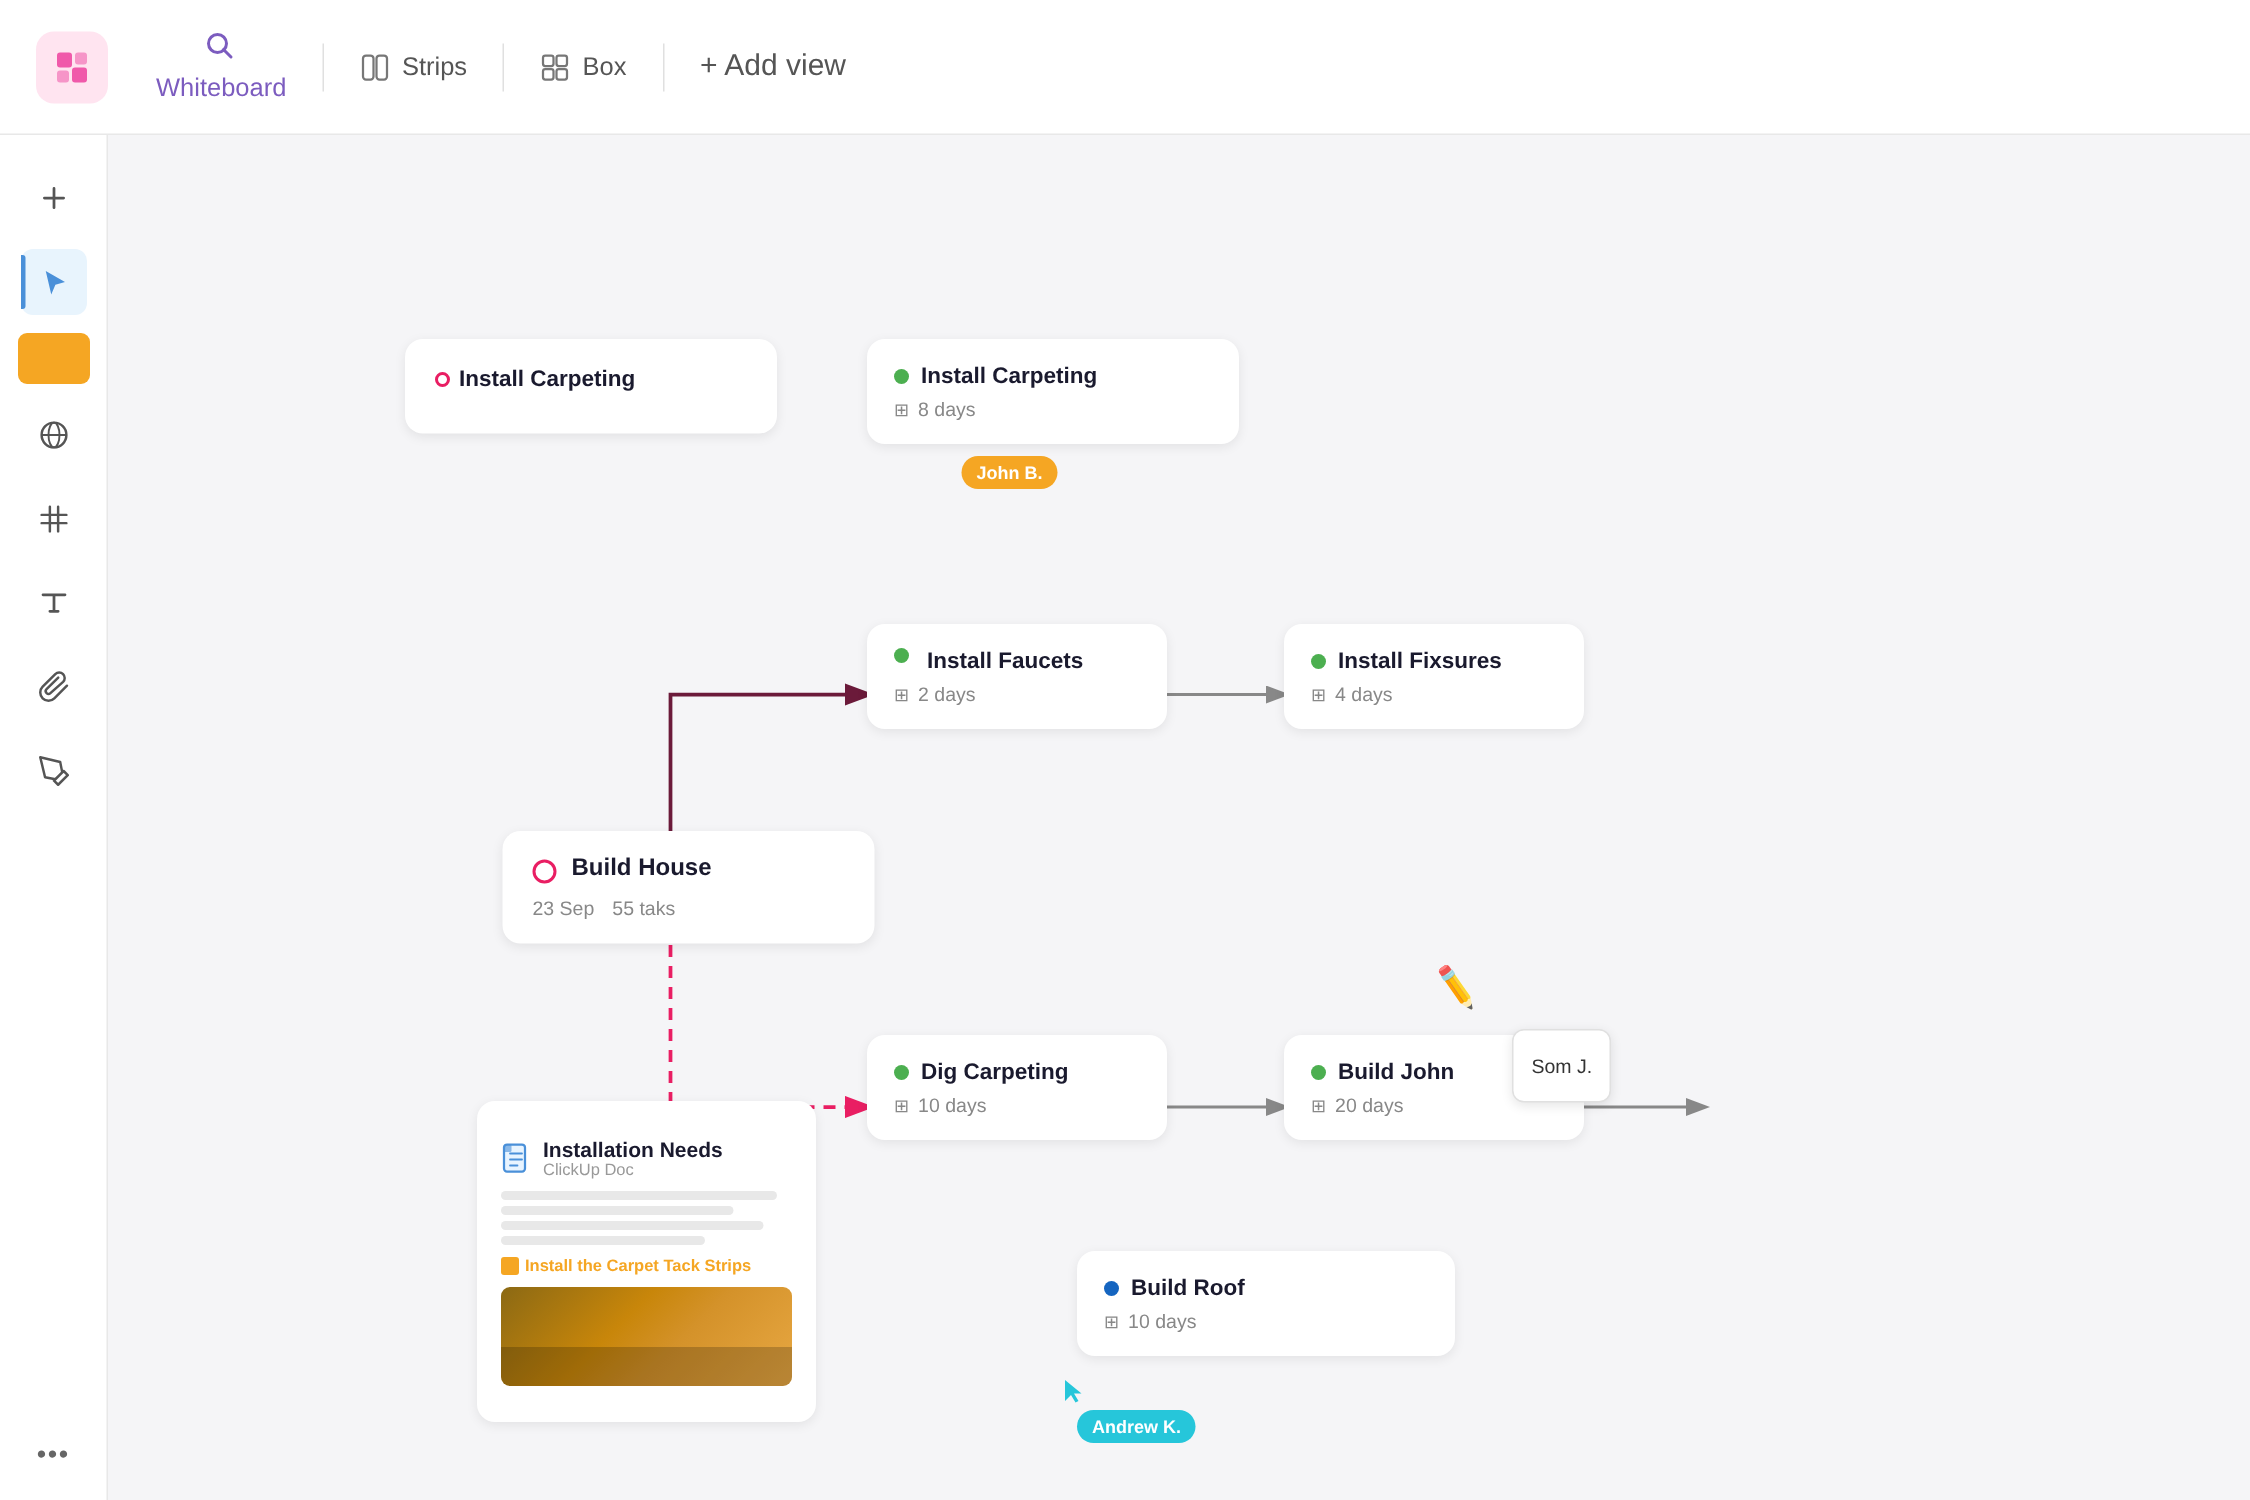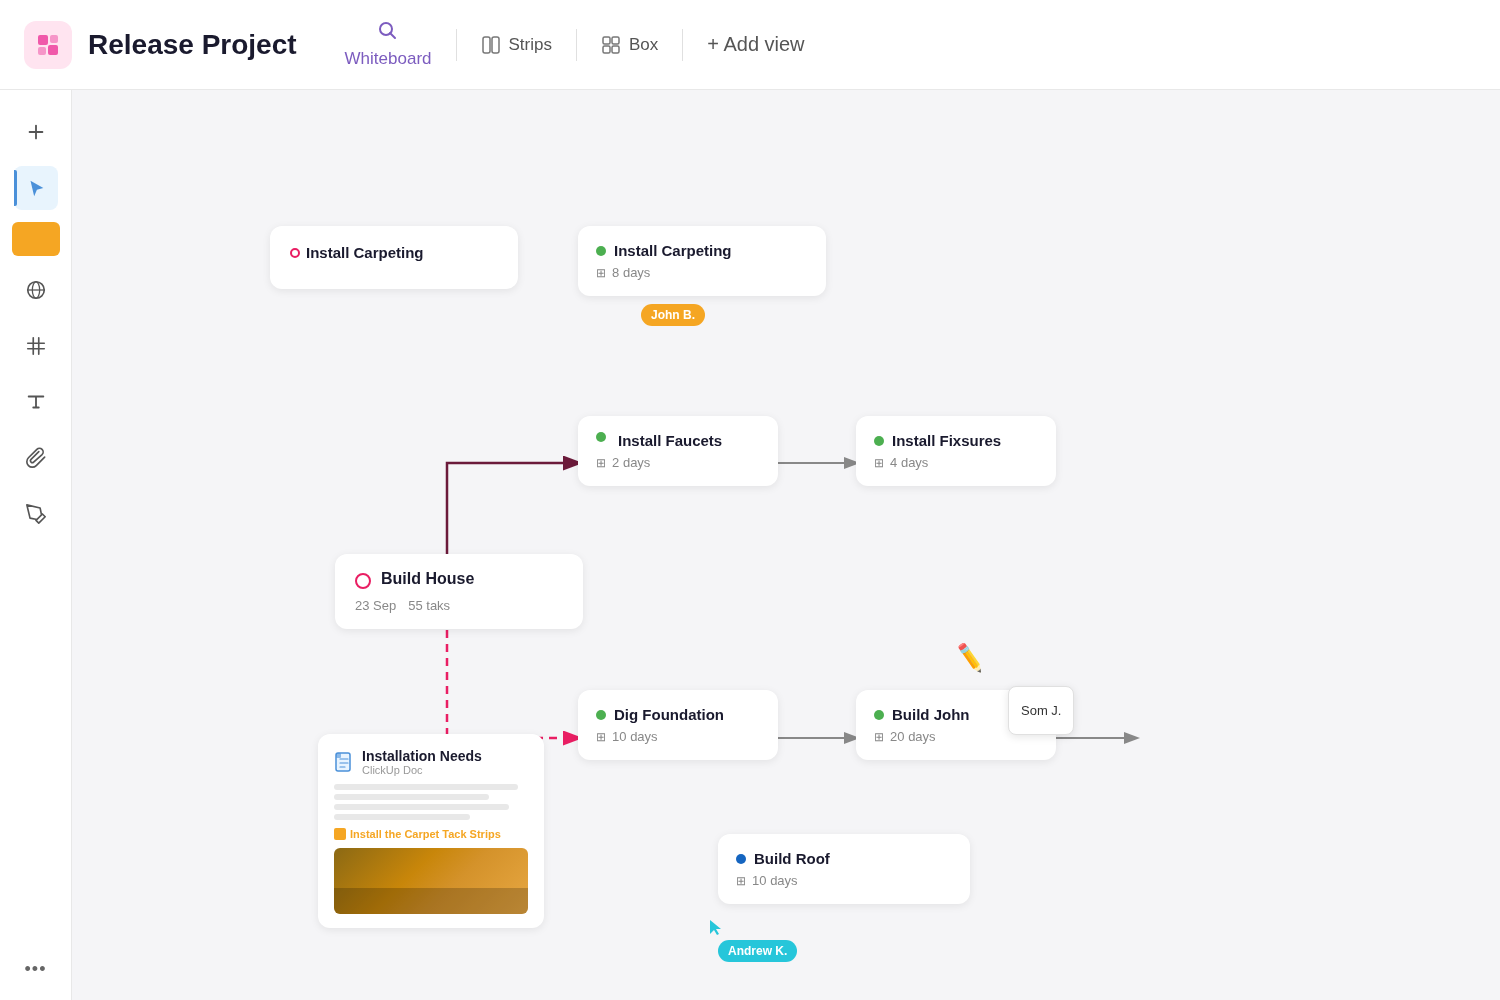--- a/index.html
+++ b/index.html
@@ -214,21 +214,21 @@
       display: flex;
       align-items: center;
       gap: 12px;
     }
 
     
     .doc-card {
       position: absolute;
       background: #ffffff;
       border-radius: 12px;
-      padding: 14px 16px;
+      padding: 24px 16px;
       box-shadow: 0 2px 8px rgba(0,0,0,0.08);
       width: 226px;
     }
     .doc-header {
       display: flex;
       align-items: center;
       gap: 8px;
       margin-bottom: 8px;
     }
     .doc-title {
@@ -318,21 +318,20 @@
 
 <div class="header">
   <div class="logo-icon">
     <svg viewBox="0 0 28 28" fill="none">
       <rect x="4" y="4" width="10" height="10" rx="2" fill="#e91e8c" opacity="0.7"></rect>
       <rect x="16" y="4" width="8" height="8" rx="2" fill="#e91e8c" opacity="0.4"></rect>
       <rect x="4" y="16" width="8" height="8" rx="2" fill="#e91e8c" opacity="0.4"></rect>
       <rect x="14" y="14" width="10" height="10" rx="2" fill="#e91e8c" opacity="0.7"></rect>
     </svg>
   </div>
-  <span class="project-title">Release Project</span>
 
   <div class="nav-item active">
     <svg viewBox="0 0 20 20" fill="none">
       <circle cx="8" cy="8" r="6" stroke="#7c5cbf" stroke-width="2" fill="none"></circle>
       <path d="M12 12 L17 17" stroke="#7c5cbf" stroke-width="2" stroke-linecap="round"></path>
     </svg>
     <span>Whiteboard</span>
   </div>
 
   <div class="nav-divider"></div>
@@ -490,21 +489,21 @@
     <div class="group-meta">
       <span>23 Sep</span>
       <span>55 taks</span>
     </div>
   </div>
 
   <div class="card" style="left: 578px; top: 600px; min-width: 200px;">
     <div class="card-title">
       <div style="display:flex; align-items:center; gap:8px;">
         <div class="card-dot green"></div>
-        <span>Dig Foundation</span>
+        <span>Dig Carpeting</span>
       </div>
     </div>
     <div class="card-meta">
       <span style="font-size:12px;">⊞</span>
       <span>10 days</span>
     </div>
   </div>
 
   <div class="card" style="left: 856px; top: 600px; min-width: 200px;">
     <div class="card-title">

